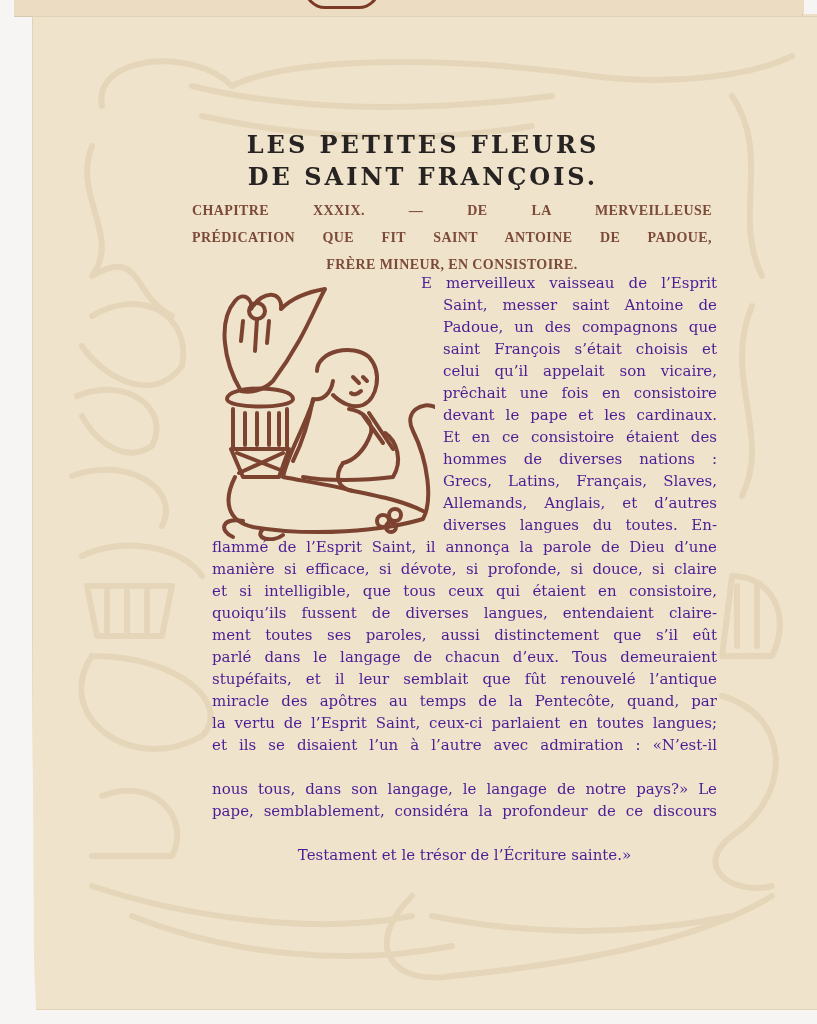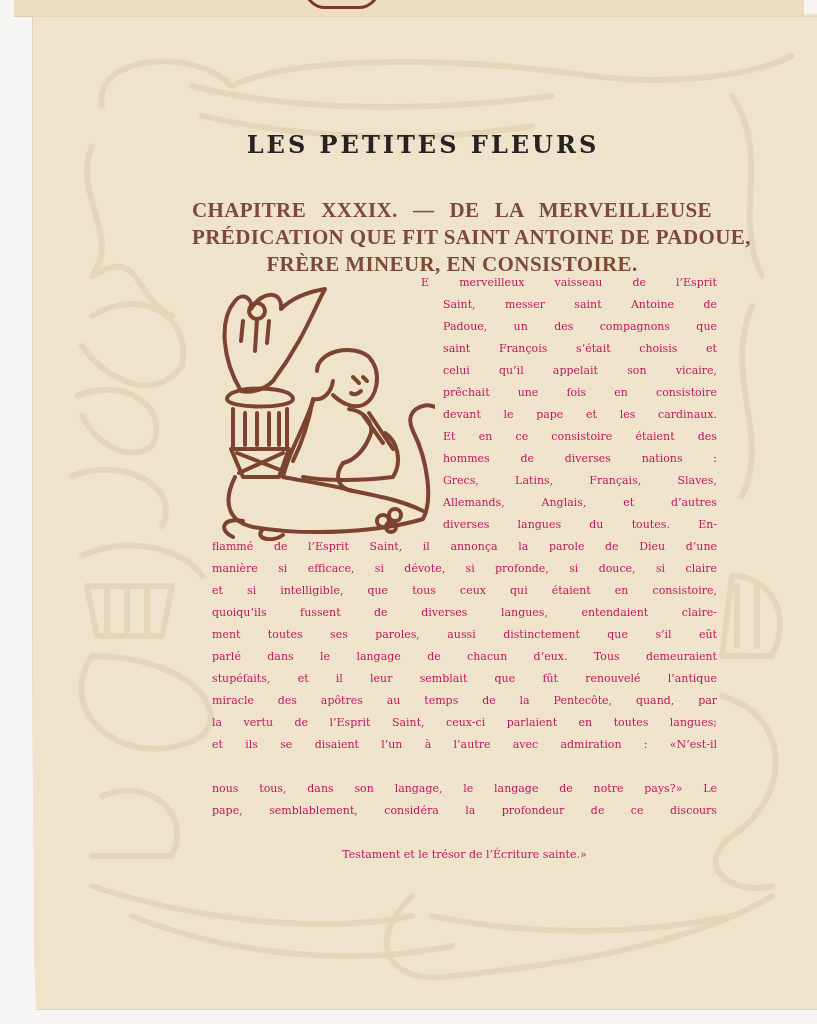--- a/index.html
+++ b/index.html
@@ -30,27 +30,27 @@
   .next-page .mark { position: absolute; left: 10px; width: 5px; height: 10px; background: #6b2e1e; border-radius: 2px; }
   .watermark { position: absolute; left: 0; top: 0; width: 782px; height: 994px; }
   .title {
     position: absolute; left: 0; width: 782px; text-align: center;
     color: #262322; font-family: "DejaVu Serif", serif; font-weight: bold;
     letter-spacing: 3px; font-size: 24px; line-height: 30px;
   }
   .chapter {
     position: absolute; left: 160px; width: 520px; text-align: center;
     color: #7c4a38; font-family: "Liberation Serif", serif; font-weight: bold;
-    font-size: 21px; line-height: 27px; letter-spacing: 0.4px;
+    font-size: 14px; line-height: 27px; letter-spacing: 0.4px;
   }
   .chapter .line { display: block; white-space: nowrap; text-align-last: justify; text-align: justify; }
   .chapter .line.center { text-align: right; text-align-last: center; }
   .body-line {
-    position: absolute; white-space: nowrap; color: #be185d;
-    font-family: "DejaVu Serif", serif; font-size: 11px; line-height: 22px;
+    position: absolute; white-space: nowrap; color: #4c1d95;
+    font-family: "DejaVu Serif", serif; font-size: 15px; line-height: 22px;
     text-align: justify; text-align-last: justify;
   }
   .body-line.last { text-align: right; text-align-last: center; }
   .illustration { position: absolute; left: 181px; top: 265px; width: 222px; height: 260px; }
 </style>
 </head>
 <body>
 
 <div class="prev-page">
   <div class="prev-page-mark"></div>
@@ -83,20 +83,21 @@
       <path d="M400 900 C 500 920, 600 920, 700 900"></path>
       <path d="M700 80 C 740 140, 700 200, 730 260"></path>
       <path d="M720 290 C 690 360, 740 420, 710 480"></path>
       <path d="M700 560 C 740 560, 760 600, 740 640 L 690 640 Z"></path>
       <path d="M705 570 L 705 630 M 725 570 L 725 630"></path>
       <path d="M690 680 C 760 700, 760 780, 700 820 C 660 850, 700 880, 740 870"></path>
     </g>
   </svg>
 
   <div class="title" style="top:114px">LES PETITES FLEURS</div>
+  <div class="title" style="top:146px">DE SAINT FRANÇOIS.</div>
 
   <div class="chapter" style="top:181px;left:160px;width:520px">
     <span class="line">CHAPITRE XXXIX. — DE LA MERVEILLEUSE</span>
     <span class="line">PRÉDICATION QUE FIT SAINT ANTOINE DE PADOUE,</span>
     <span class="line center">FRÈRE MINEUR, EN CONSISTOIRE.</span>
   </div>
 
   <svg class="illustration" viewBox="0 0 222 260">
     <g fill="none" stroke="#7b4330" stroke-width="4" stroke-linecap="round" stroke-linejoin="round">
       <path d="M28 110 C 10 80, 5 40, 22 20 C 30 10, 40 18, 38 28 C 50 8, 70 10, 68 28 C 82 14, 100 10, 112 8 C 100 30, 90 60, 60 100 C 50 110, 36 112, 28 110 Z"></path>

